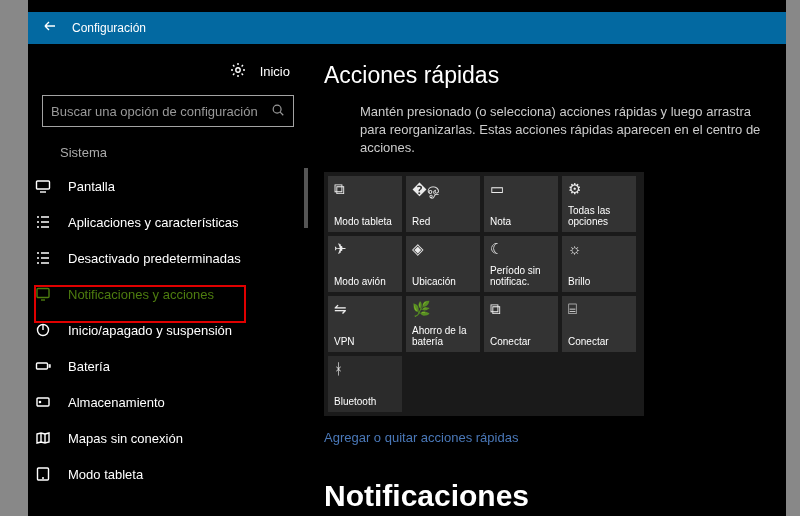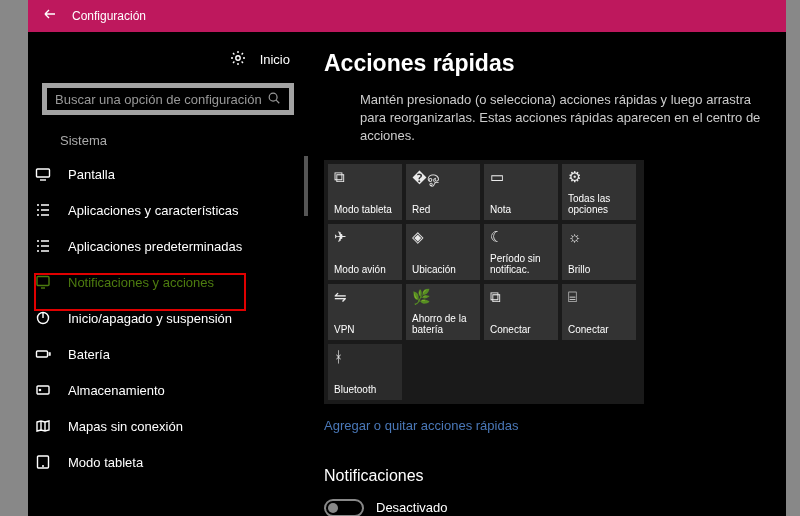--- a/index.html
+++ b/index.html
@@ -16,25 +16,26 @@
     left: 28px;
     top: 0;
     width: 758px;
     height: 516px;
     background: #000;
     display: flex;
     flex-direction: column;
   }
   .titlebar {
     height: 32px;
-    background: #be185d;
+    background: #0369a1;
     display: flex;
     align-items: center;
     color: #fff;
     font-size: 12px;
+    margin-top: 12px;
   }
   .titlebar .back {
     width: 44px;
     text-align: center;
     font-size: 16px;
   }
   .body {
     flex: 1;
     display: flex;
     overflow: hidden;
@@ -48,21 +49,21 @@
   .home {
     display: flex;
     align-items: center;
     padding: 6px 18px 10px 18px;
     gap: 14px;
     font-size: 13px;
     justify-content: flex-end;
   }
   .search {
     margin: 4px 14px 14px 14px;
-    border: 5px solid #a3a3a3;
+    border: 1px solid #a3a3a3;
     height: 32px;
     display: flex;
     align-items: center;
     padding: 0 8px;
     color: #999;
     font-size: 13px;
     justify-content: space-between;
   }
   .group-label {
     padding: 4px 18px 8px 32px;
@@ -108,21 +109,21 @@
     background: #555;
   }
   .main {
     flex: 1;
     padding: 18px 20px 0 16px;
     color: #fff;
     overflow: hidden;
     position: relative;
   }
   h1 {
-    font-weight: 700;
+    font-weight: 400;
     font-size: 23px;
     margin-bottom: 14px;
   }
   .desc {
     color: #ccc;
     font-size: 13px;
     line-height: 1.4;
     margin-bottom: 14px;
     margin-left: 36px;
   }
@@ -149,22 +150,22 @@
   }
   .tile .ticon { font-size: 15px; opacity: .9; }
   .tile.row2 { background: #2b2b2b; }
   .link {
     color: #4a78b8;
     font-size: 13px;
     margin-bottom: 34px;
     display: inline-block;
   }
   h2 {
-    font-weight: 400;
-    font-size: 16px;
+    font-weight: 700;
+    font-size: 30px;
     margin-bottom: 14px;
   }
   .setting-label { font-size: 13px; margin-bottom: 10px; color: #fff; }
   .toggle-row { display: flex; align-items: center; gap: 12px; }
   .toggle {
     width: 40px;
     height: 18px;
     border: 2px solid #888;
     border-radius: 10px;
     position: relative;
@@ -239,21 +240,21 @@
               </svg>
             </span>
           <span>Aplicaciones y características</span>
         </div>
         <div class="nav-item">
           <span class="nav-icon">
               <svg width="16" height="16" viewBox="0 0 16 16">
                 <path d="M2 3h2M6 3h8M2 8h2M6 8h8M2 13h2M6 13h8"></path>
               </svg>
             </span>
-          <span>Aplicaciones predeterminadas</span>
+          <span>Desactivado predeterminadas</span>
         </div>
         <div class="nav-item selected">
           <span class="nav-icon">
               <svg width="16" height="16" viewBox="0 0 16 16">
                 <rect x="2" y="2.5" width="12" height="9" rx="1"></rect>
                 <path d="M6 14h4"></path>
               </svg>
             </span>
           <span>Notificaciones y acciones</span>
         </div>

